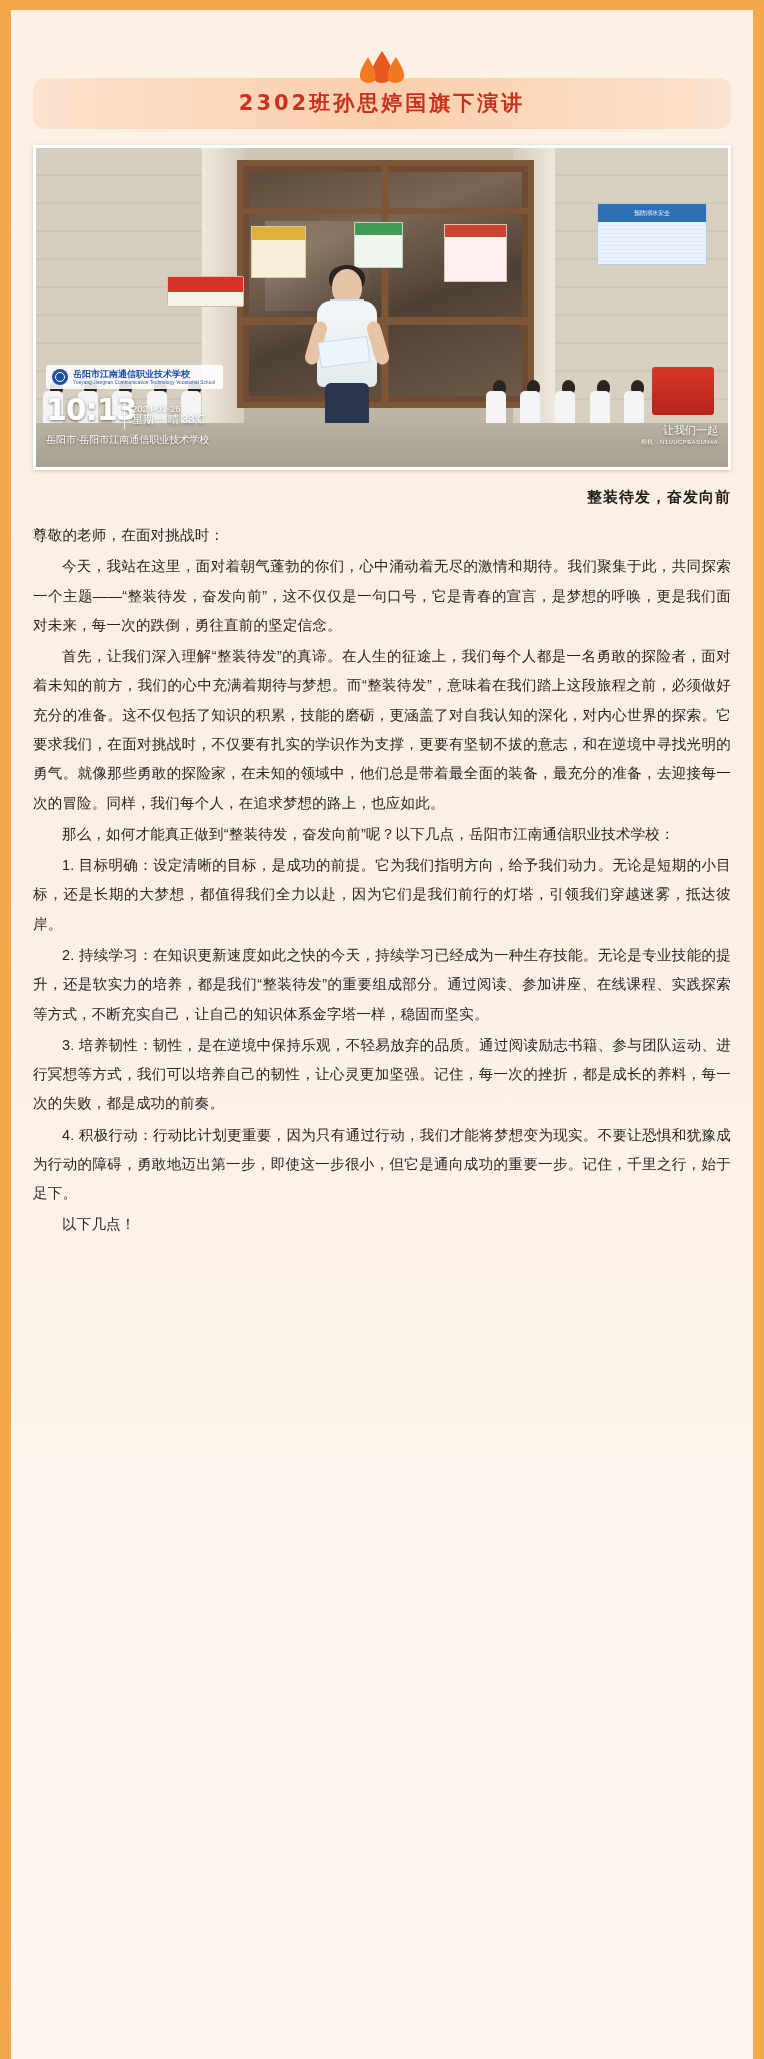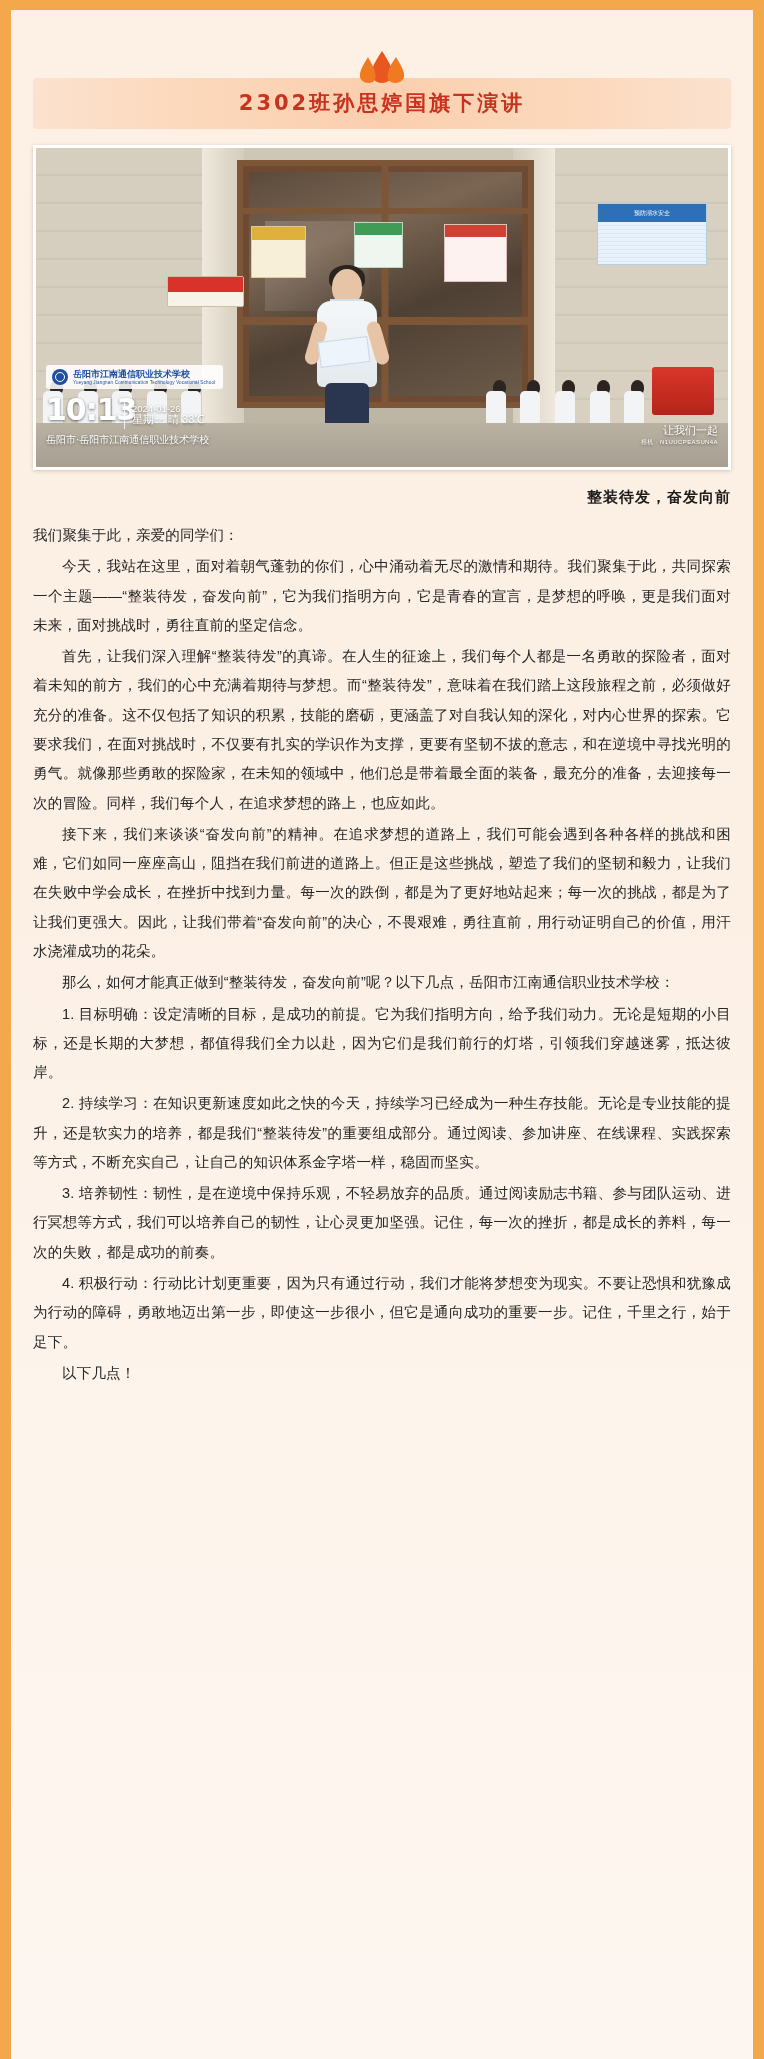--- a/index.html
+++ b/index.html
@@ -40,21 +40,21 @@
     position: relative;
   }
   .flame {
     position: relative;
     height: 34px;
     margin-bottom: -6px;
   }
   .flame svg { display: block; margin: 0 auto; }
   .title-band {
     background: linear-gradient(90deg, #fbe2cf 0%, #fcd9bd 20%, #fbcfae 50%, #fcd9bd 80%, #fbe2cf 100%);
-    border-radius: 4px;
+    border-radius: 12px;
     padding: 11px 0 12px 0;
   }
   .title-band .title {
     font-size: 21px;
     letter-spacing: 3px;
     color: #c8321f;
     font-weight: bold;
     font-family: "DejaVu Sans", sans-serif;
   }
   
@@ -388,24 +388,23 @@
       <div class="wm-addr">岳阳市·岳阳市江南通信职业技术学校</div>
       <div class="wm-brand">
         <div class="b1">让我们一起</div>
         <div class="b2">相机 · N1UUCPEASUN4A</div>
       </div>
     </div>
   </div>
 
   <div class="article">
     <div class="art-title">整装待发，奋发向前</div>
-    <p class="art-p noindent">我们聚集于此，亲爱的同学们：</p>
-    <p class="art-p indent">今天，我站在这里，面对着朝气蓬勃的你们，心中涌动着无尽的激情和期待。我们聚集于此，共同探索一个主题——“整装待发，奋发向前”，它为我们指明方向，它是青春的宣言，是梦想的呼唤，更是我们面对未来，面对挑战时，勇往直前的坚定信念。</p>
+    <p class="art-p noindent">尊敬的老师，在面对挑战时：</p>
+    <p class="art-p indent">今天，我站在这里，面对着朝气蓬勃的你们，心中涌动着无尽的激情和期待。我们聚集于此，共同探索一个主题——“整装待发，奋发向前”，这不仅仅是一句口号，它是青春的宣言，是梦想的呼唤，更是我们面对未来，每一次的跌倒，勇往直前的坚定信念。</p>
     <p class="art-p indent">首先，让我们深入理解“整装待发”的真谛。在人生的征途上，我们每个人都是一名勇敢的探险者，面对着未知的前方，我们的心中充满着期待与梦想。而“整装待发”，意味着在我们踏上这段旅程之前，必须做好充分的准备。这不仅包括了知识的积累，技能的磨砺，更涵盖了对自我认知的深化，对内心世界的探索。它要求我们，在面对挑战时，不仅要有扎实的学识作为支撑，更要有坚韧不拔的意志，和在逆境中寻找光明的勇气。就像那些勇敢的探险家，在未知的领域中，他们总是带着最全面的装备，最充分的准备，去迎接每一次的冒险。同样，我们每个人，在追求梦想的路上，也应如此。</p>
-    <p class="art-p indent">接下来，我们来谈谈“奋发向前”的精神。在追求梦想的道路上，我们可能会遇到各种各样的挑战和困难，它们如同一座座高山，阻挡在我们前进的道路上。但正是这些挑战，塑造了我们的坚韧和毅力，让我们在失败中学会成长，在挫折中找到力量。每一次的跌倒，都是为了更好地站起来；每一次的挑战，都是为了让我们更强大。因此，让我们带着“奋发向前”的决心，不畏艰难，勇往直前，用行动证明自己的价值，用汗水浇灌成功的花朵。</p>
     <p class="art-p indent">那么，如何才能真正做到“整装待发，奋发向前”呢？以下几点，岳阳市江南通信职业技术学校：</p>
     <p class="art-p indent">1. 目标明确：设定清晰的目标，是成功的前提。它为我们指明方向，给予我们动力。无论是短期的小目标，还是长期的大梦想，都值得我们全力以赴，因为它们是我们前行的灯塔，引领我们穿越迷雾，抵达彼岸。</p>
     <p class="art-p indent">2. 持续学习：在知识更新速度如此之快的今天，持续学习已经成为一种生存技能。无论是专业技能的提升，还是软实力的培养，都是我们“整装待发”的重要组成部分。通过阅读、参加讲座、在线课程、实践探索等方式，不断充实自己，让自己的知识体系金字塔一样，稳固而坚实。</p>
     <p class="art-p indent">3. 培养韧性：韧性，是在逆境中保持乐观，不轻易放弃的品质。通过阅读励志书籍、参与团队运动、进行冥想等方式，我们可以培养自己的韧性，让心灵更加坚强。记住，每一次的挫折，都是成长的养料，每一次的失败，都是成功的前奏。</p>
     <p class="art-p indent">4. 积极行动：行动比计划更重要，因为只有通过行动，我们才能将梦想变为现实。不要让恐惧和犹豫成为行动的障碍，勇敢地迈出第一步，即使这一步很小，但它是通向成功的重要一步。记住，千里之行，始于足下。</p>
     <p class="art-p indent">以下几点！</p>
   </div>
 
 </div>
 

